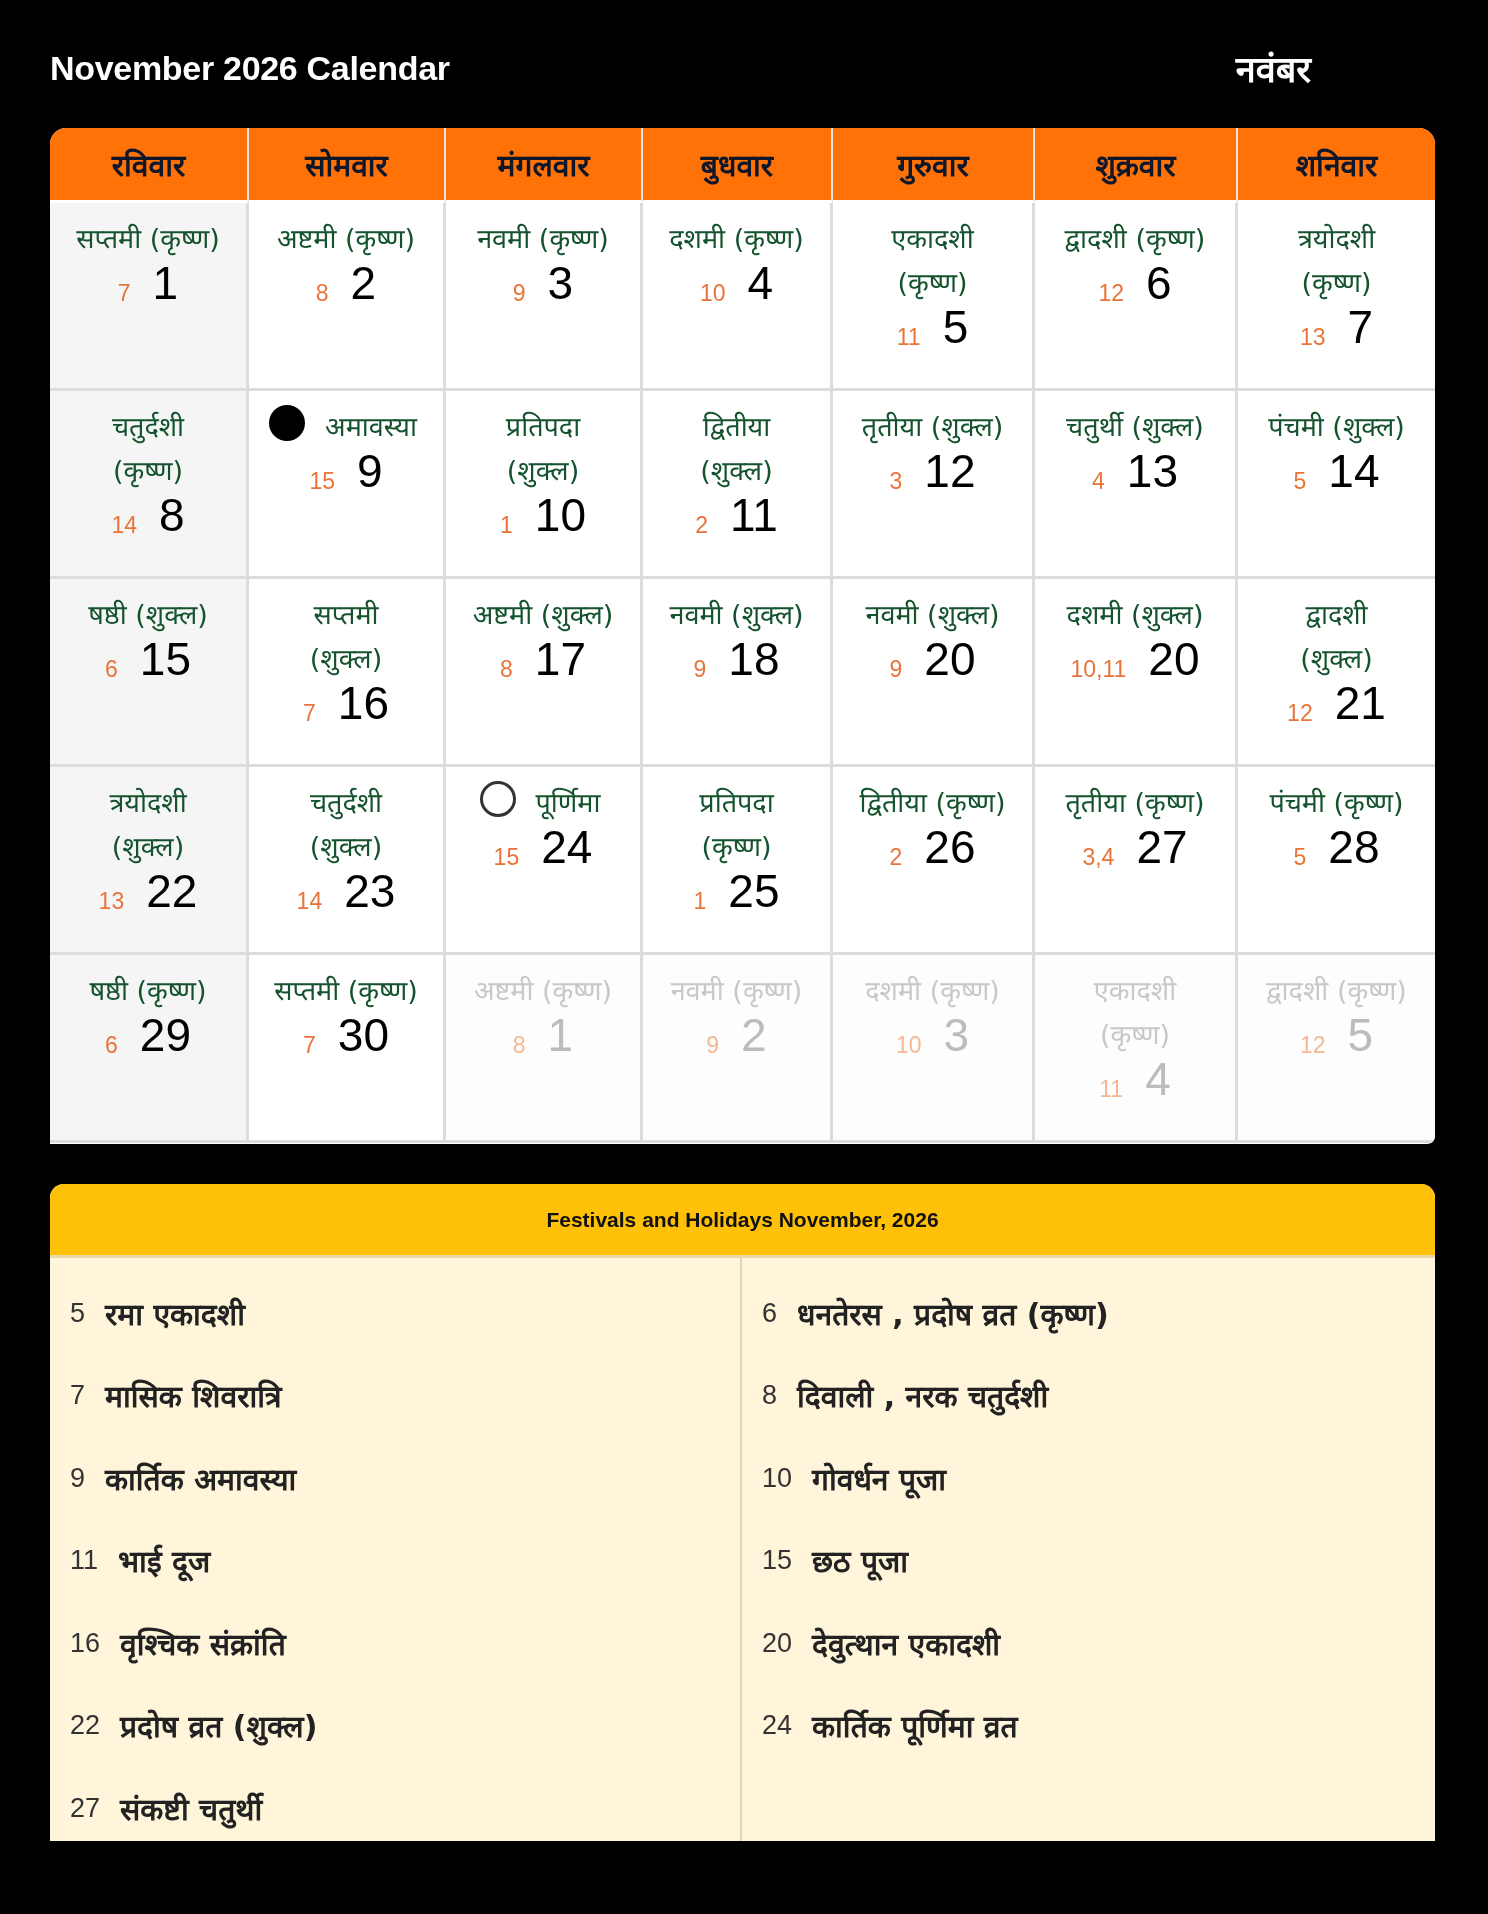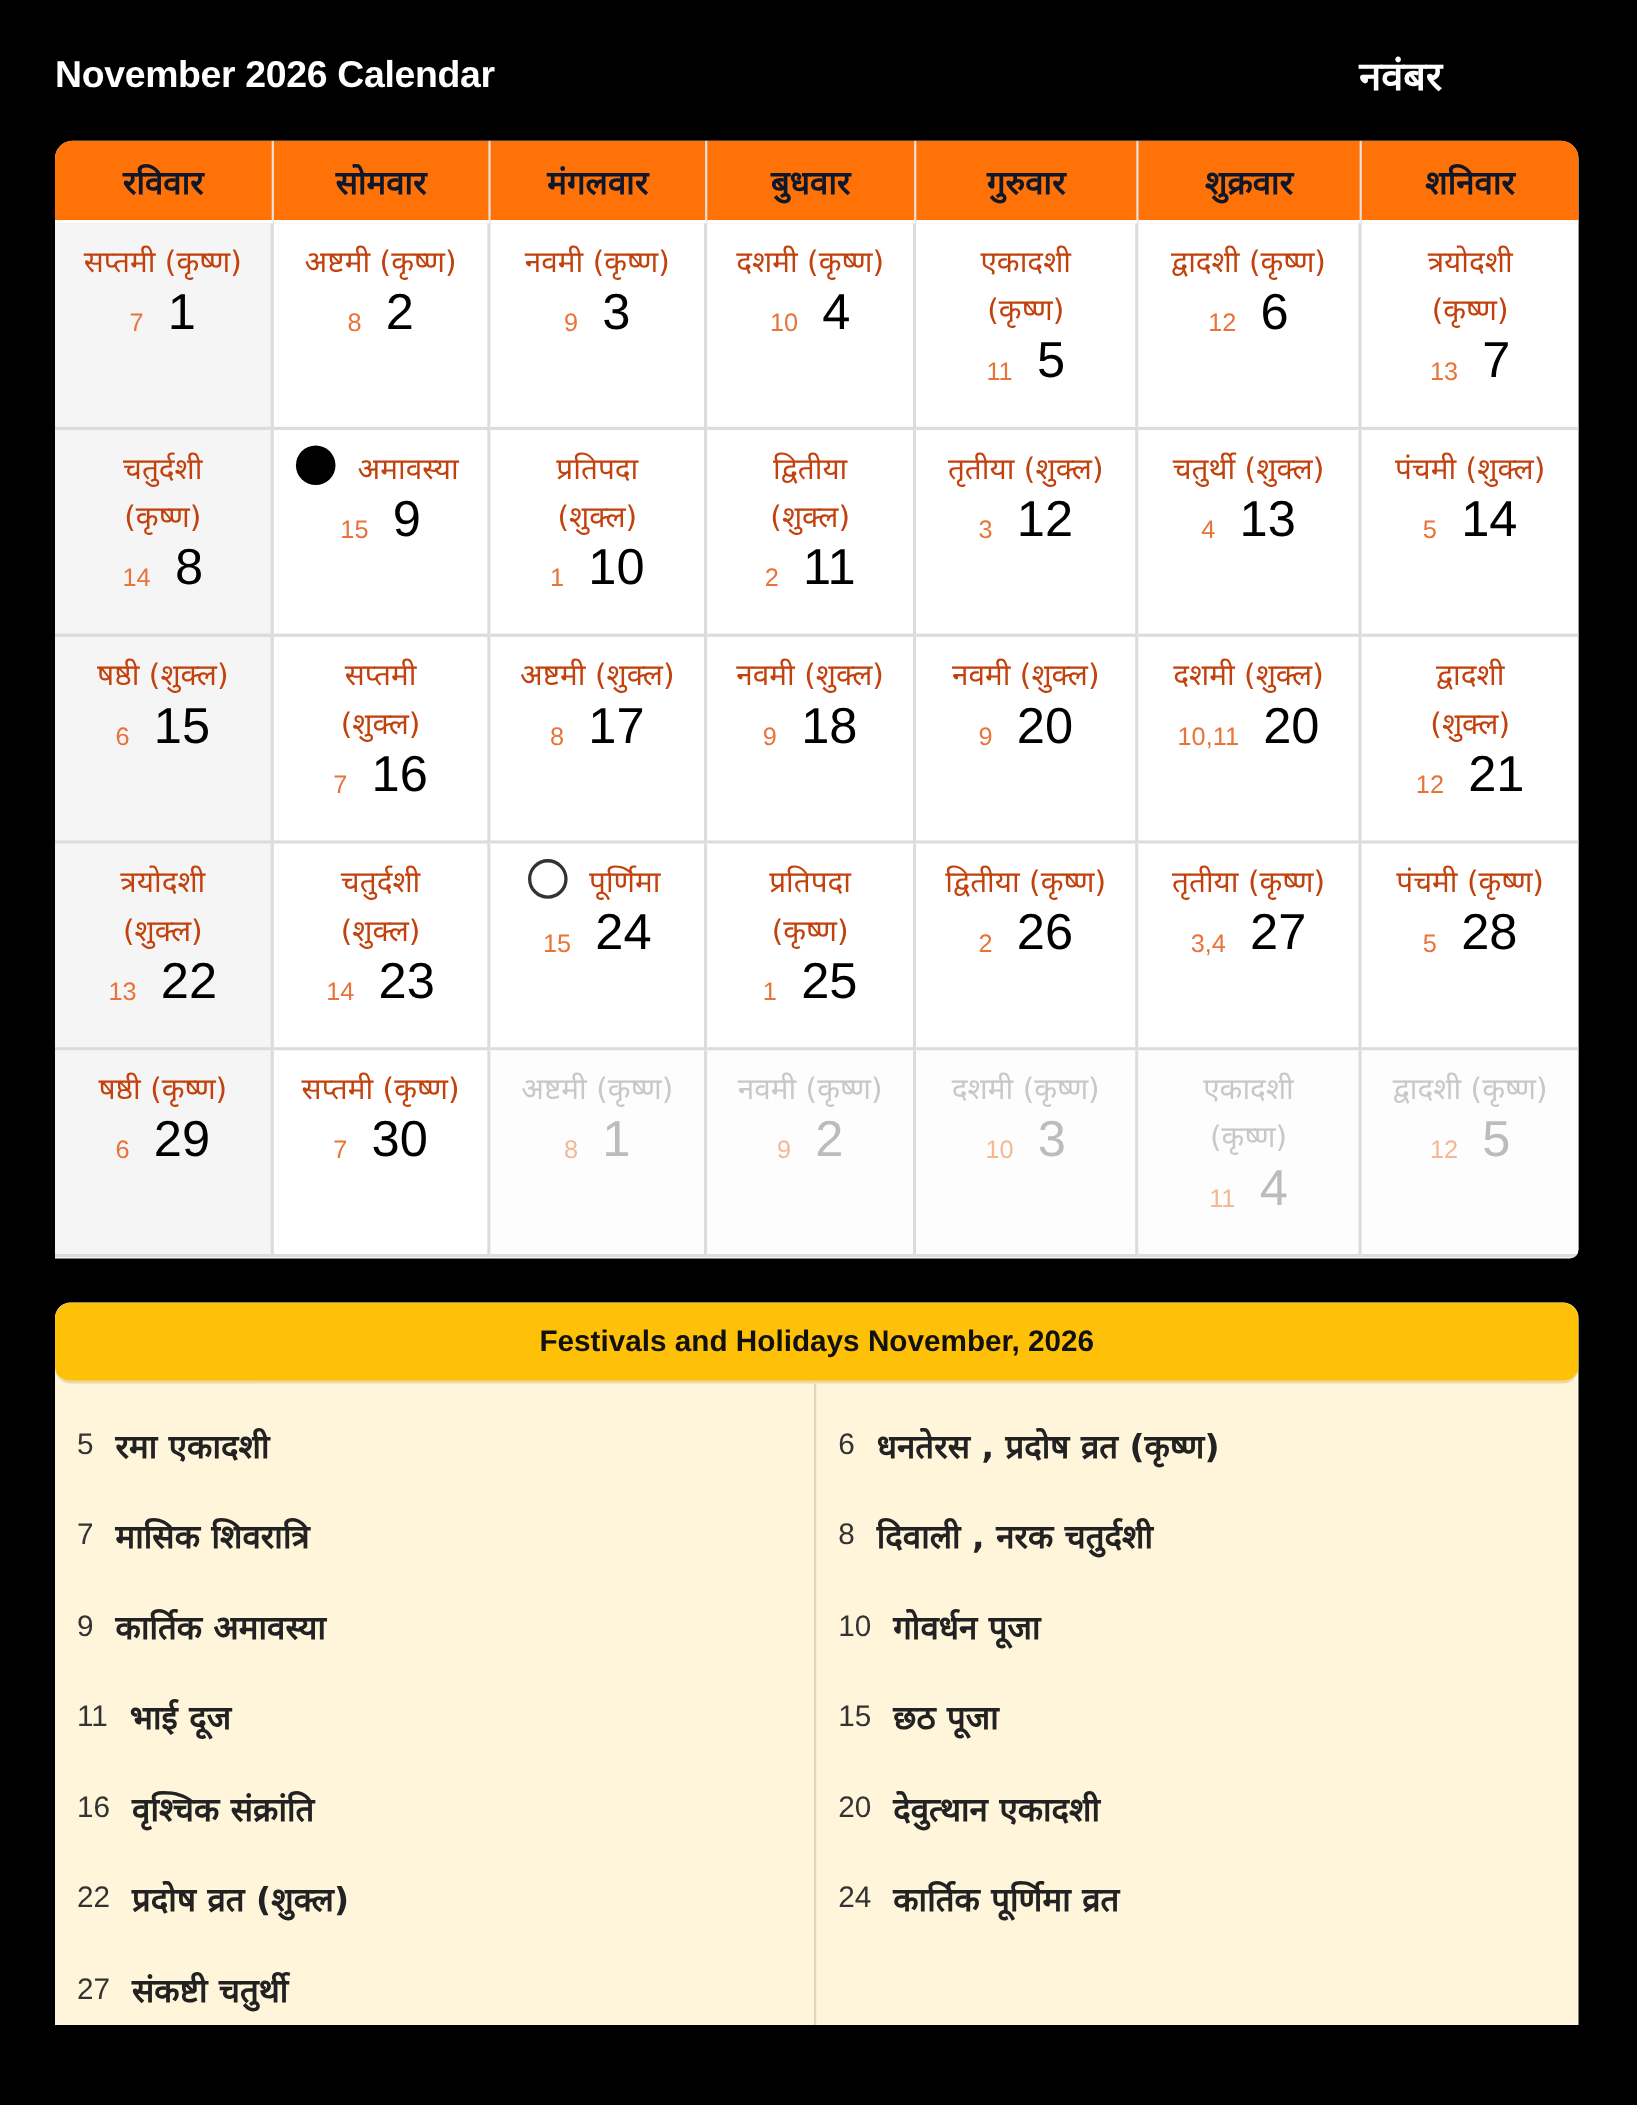--- a/index.html
+++ b/index.html
@@ -81,21 +81,21 @@
       padding-top: 14px;
       color: #111111;
     }
     .cell.sunday { background: #f5f5f5; }
     .cell.col-last { border-right: none; }
     .cell.other-month { background: #fdfdfd; }
     .cell .tithi {
       font-family: "DejaVu Sans", sans-serif;
       font-size: 27px;
       line-height: 44px;
-      color: #c2410c;
+      color: #14532d;
       padding: 0 6px;
     }
     .cell .tithi.wrap { width: 150px; margin: 0 auto; }
     .cell .moon-row {
       display: flex;
       justify-content: center;
       gap: 14px;
     }
     .moon-icon {
       display: inline-block;
@@ -139,25 +139,24 @@
       border-radius: 14px 14px 0 0;
       overflow: hidden;
       background: #fff5db;
     }
     .fest-head {
       height: 74px;
       background: #ffc107;
       display: flex;
       align-items: center;
       justify-content: center;
-      font-size: 27px;
+      font-size: 21px;
       font-weight: bold;
       color: #111;
       border-bottom: 3px solid #ead9a4;
-      border-radius: 15px;
     }
     .fest-body {
       display: grid;
       grid-template-columns: 692px 693px;
       height: 583px;
     }
     .fest-col {
       padding-top: 14px;
     }
     .fest-col.left { border-right: 2px solid #e0d6bd; }

